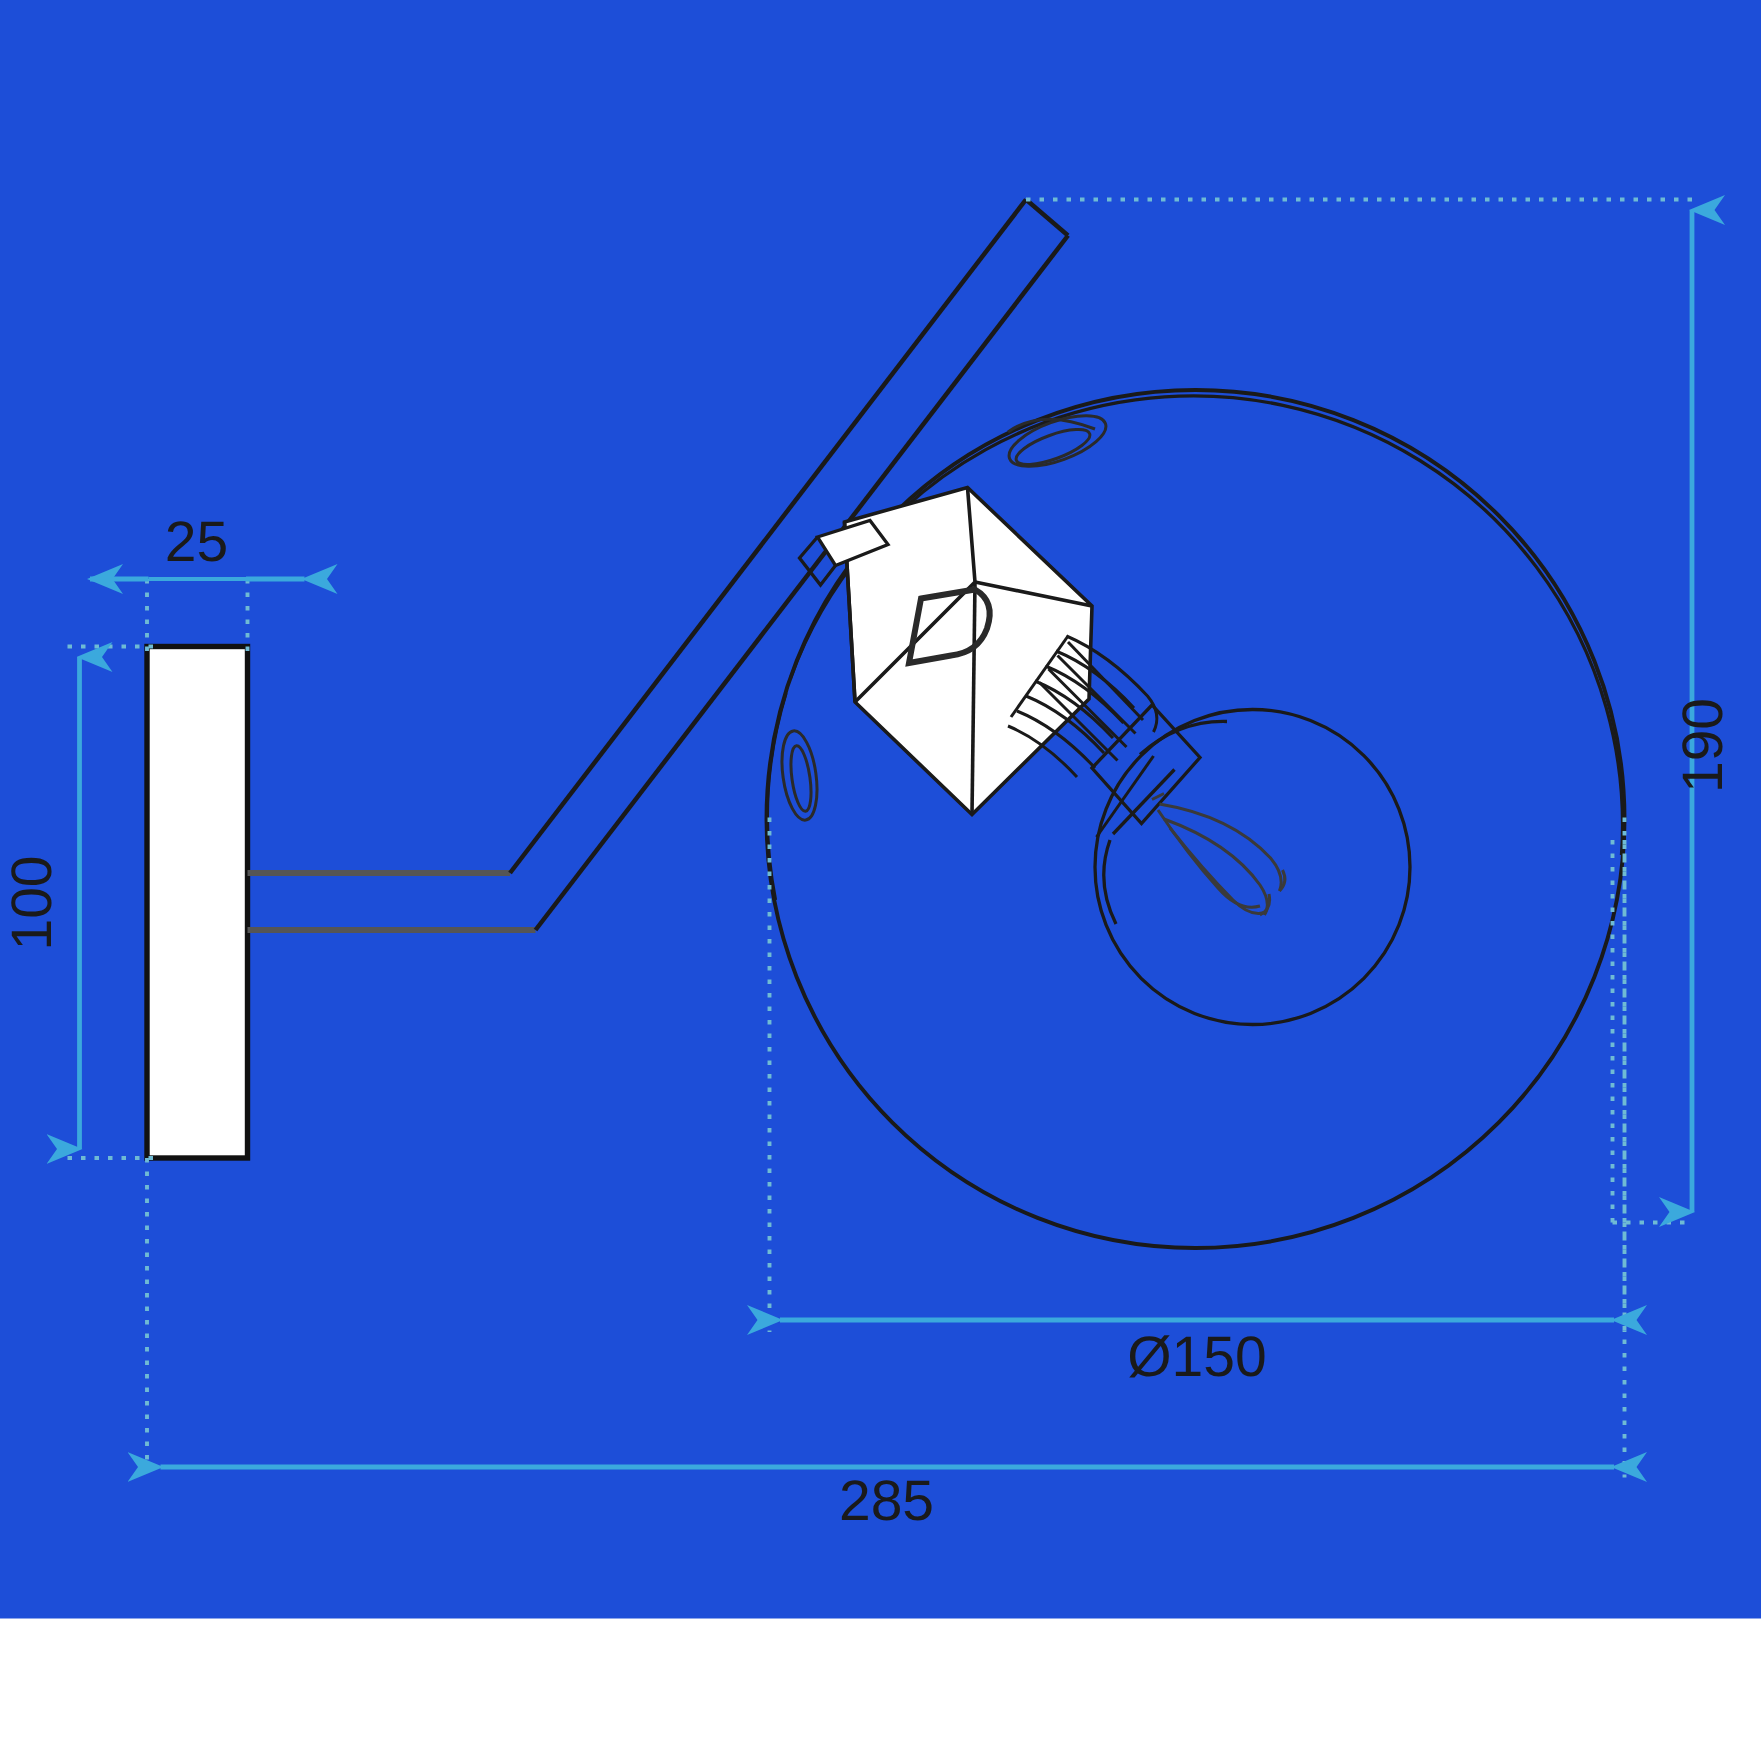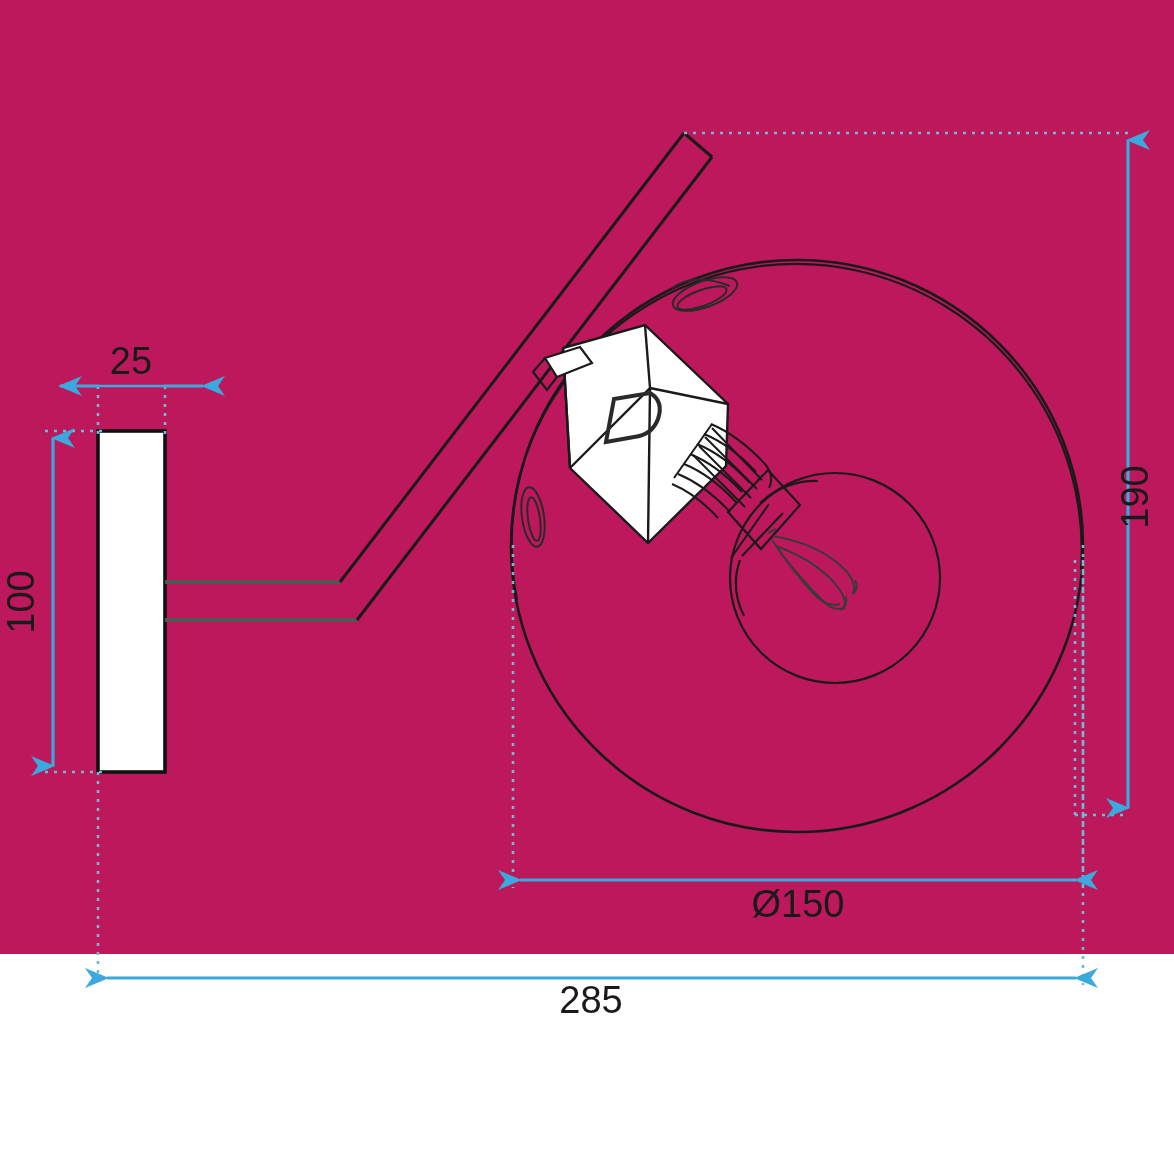--- a/index.html
+++ b/index.html
@@ -10,22 +10,22 @@
   }
   body {
     width: 1174px;
     height: 1174px;
     font-family: "Liberation Sans", sans-serif;
     overflow: hidden;
   }
   #drawing-root {
     position: relative;
     width: 1174px;
-    height: 954px;
-    background: #be185d;
+    height: 1079px;
+    background: #1d4ed8;
   }
   svg#tech-drawing {
     display: block;
     width: 1174px;
     height: 1174px;
   }
   .dim-text {
     font-family: "Liberation Sans", sans-serif;
     font-size: 38px;
     fill: #1a1a1a;

